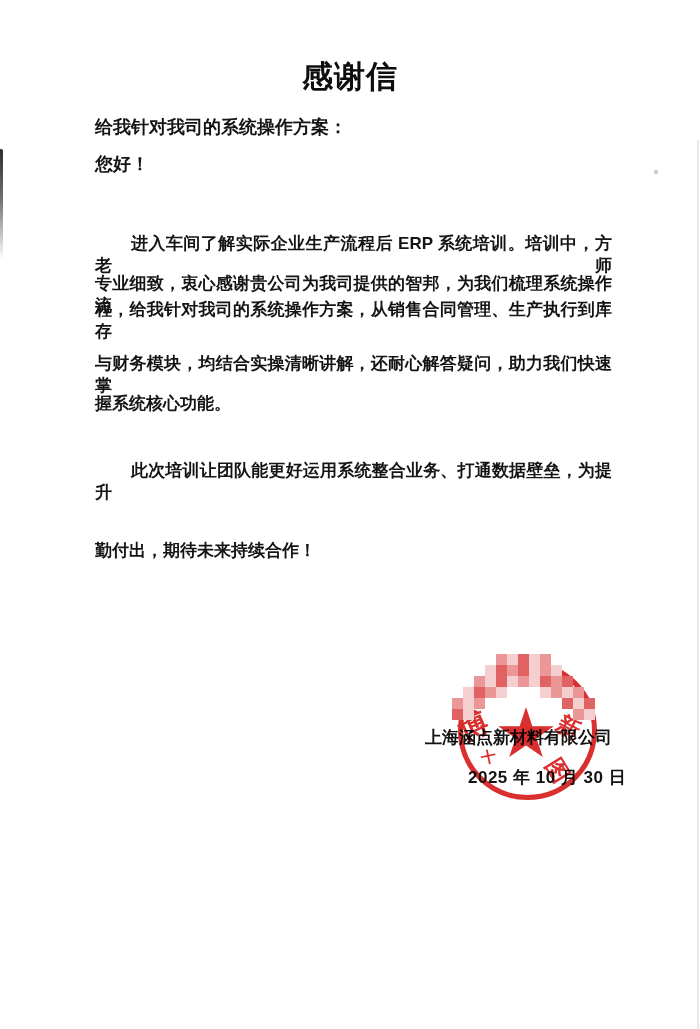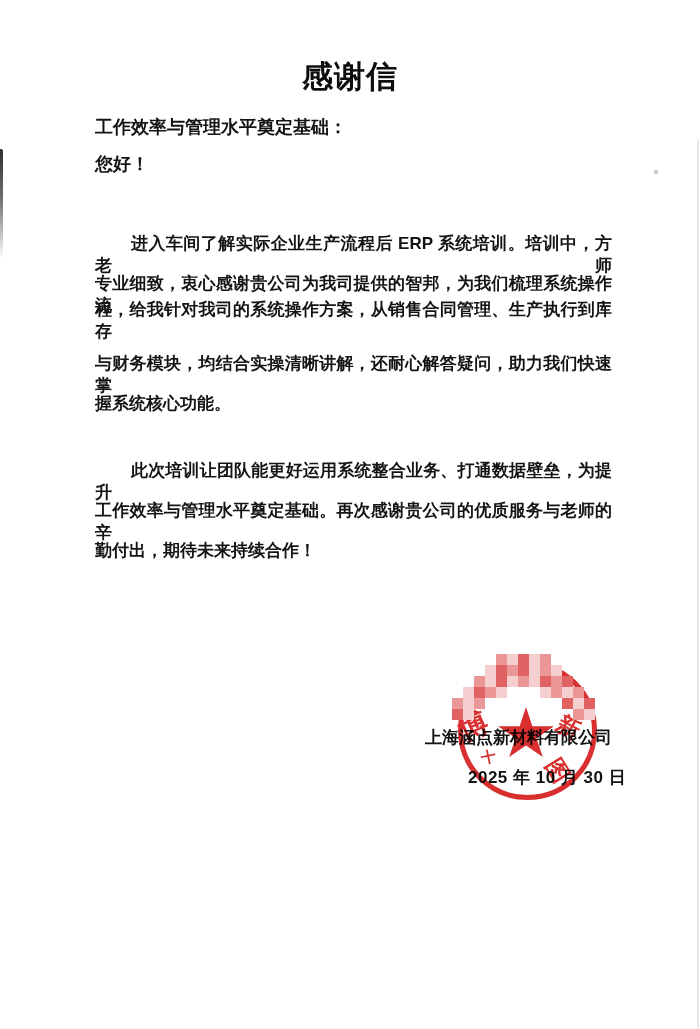--- a/index.html
+++ b/index.html
@@ -63,31 +63,30 @@
   }
   .speck { left:654px; top:170px; width:4px; height:4px; background:#b9b9b9; opacity:.7; z-index:1; }
 </style>
 </head>
 <body>
 
 <div class="page" style="--stamp-red: #d92f2f;">
 
   <div class="abs title">感谢信</div>
 
-  <div class="abs salutation">工作效率与管理水平奠定基础：</div>
+  <div class="abs salutation">给我针对我司的系统操作方案：</div>
   <div class="abs greeting">您好！</div>
 
   <div class="bline just ind" style="top:233px;">进入车间了解实际企业生产流程后 ERP 系统培训。培训中，方老师</div>
   <div class="bline just" style="top:273px;">专业细致，衷心感谢贵公司为我司提供的智邦，为我们梳理系统操作流</div>
   <div class="bline just" style="top:299px;">程，给我针对我司的系统操作方案，从销售合同管理、生产执行到库存</div>
   <div class="bline just" style="top:353px;">与财务模块，均结合实操清晰讲解，还耐心解答疑问，助力我们快速掌</div>
   <div class="bline" style="top:393px;">握系统核心功能。</div>
 
   <div class="bline just ind" style="top:460px;">此次培训让团队能更好运用系统整合业务、打通数据壁垒，为提升</div>
-  <div class="bline just" style="top:500px;">工作效率与管理水平奠定基础。再次感谢贵公司的优质服务与老师的辛</div>
   <div class="bline" style="top:540px;">勤付出，期待未来持续合作！</div>
 
   <div class="abs sig-company">上海涵点新材料有限公司</div>
   <div class="abs sig-date">2025 年 10 月 30 日</div>
 
   <div class="stamp-layer">
     <div class="seal-circle"></div>
     <div class="seal-star"></div>
     <div class="frag frag-1">博</div>
     <div class="frag frag-2">十</div>

